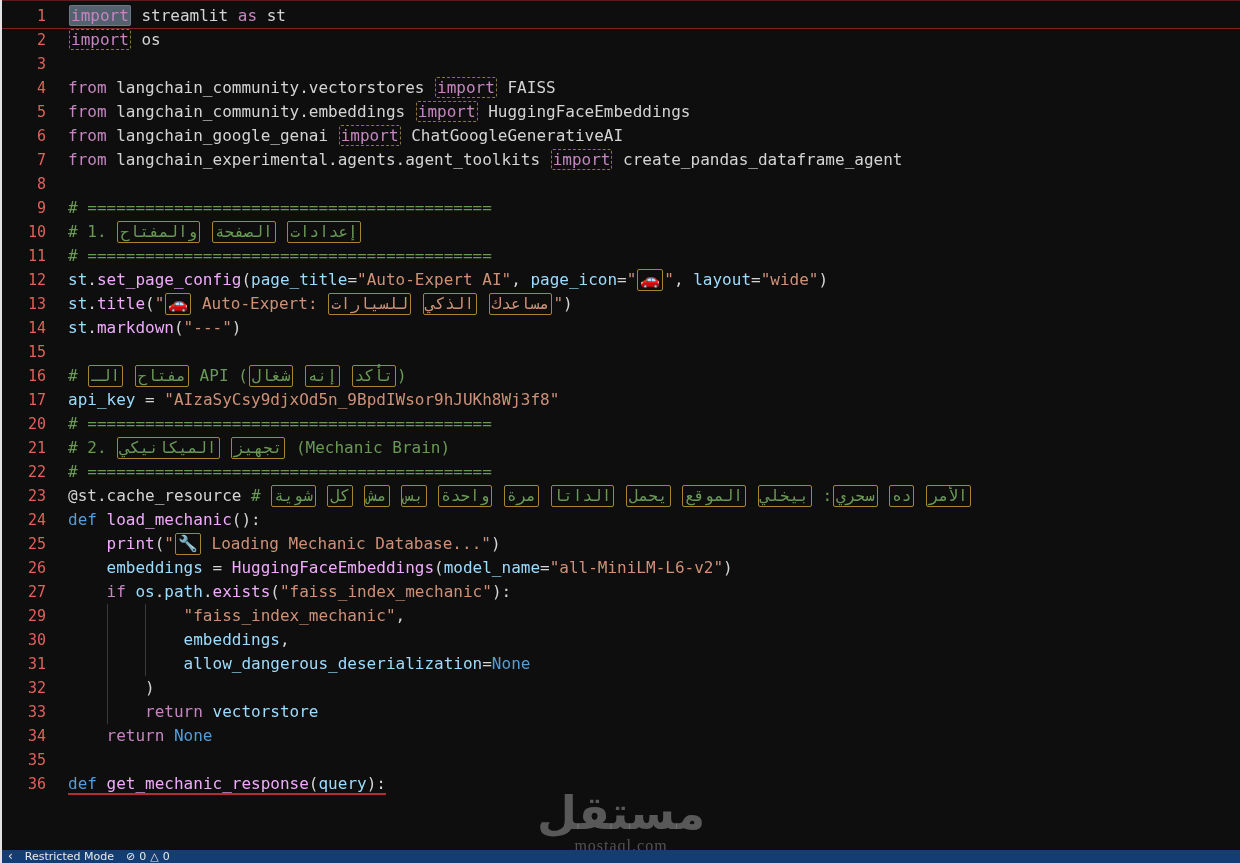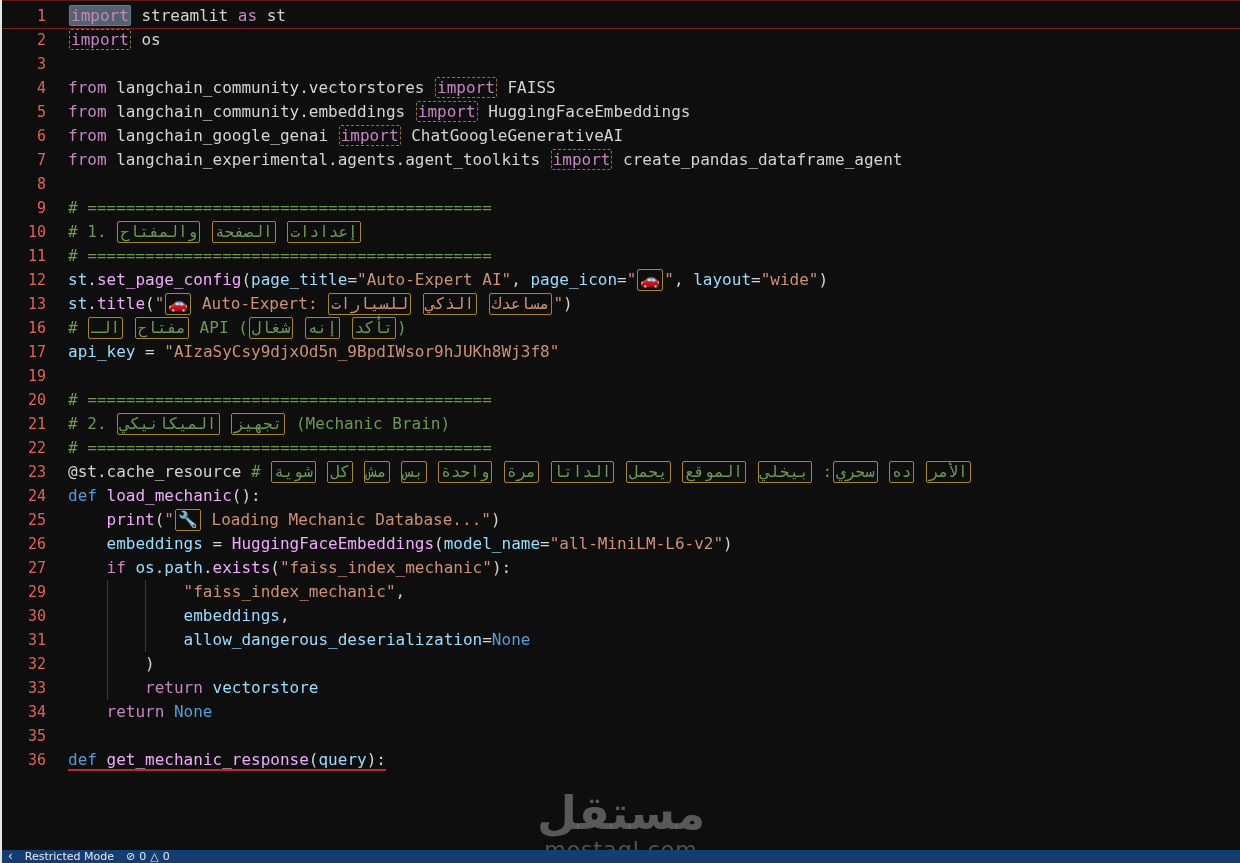--- a/index.html
+++ b/index.html
@@ -37,21 +37,21 @@
   }
   .bx-f { border:1px dashed #8a7740; border-radius:2px; padding:0 1px; margin:0 1px; }
   .bx-F { background:#54616f; border:1px solid #6b7885; border-radius:2px; padding:0 1px; margin:0 1px; }
   .u-err span { border-bottom:2px solid #b03030; }
   .watermark {
     position:absolute; left:50%; top:770px; transform:translateX(-50%);
     text-align:center; pointer-events:none;
     font-family:"DejaVu Sans",sans-serif;
   }
   .wm-title { font-size:46px; font-weight:bold; line-height:1.05; color:rgba(150,150,150,0.55);margin-top:18px; }
-  .wm-domain { font-size:22px; letter-spacing:1px; color:rgba(150,150,150,0.5); }
+  .wm-domain { font-size:16px; letter-spacing:1px; color:rgba(150,150,150,0.5);font-family:Liberation Serif, serif; }
   .statusbar {
     flex:none; height:13px; background:#143d74; color:#e9e9e9;
     display:flex; align-items:center; gap:12px; padding:0 6px;
     font-family:"DejaVu Sans",sans-serif; font-size:11px; line-height:13px;
   }
   .sb-item { display:inline-flex; align-items:center; gap:4px; white-space:nowrap; }
   .sb-back { font-size:12px; }
 </style>
 </head>
 <body>
@@ -65,23 +65,24 @@
         <div class="line"><span class="gutter">4</span><span class="code"><span class="tk-k">from</span><span class="tk-p"> langchain_community.vectorstores </span><span class="tk-k bx-f">import</span><span class="tk-p"> FAISS</span></span></div>
         <div class="line"><span class="gutter">5</span><span class="code"><span class="tk-k">from</span><span class="tk-p"> langchain_community.embeddings </span><span class="tk-k bx-f">import</span><span class="tk-p"> HuggingFaceEmbeddings</span></span></div>
         <div class="line"><span class="gutter">6</span><span class="code"><span class="tk-k">from</span><span class="tk-p"> langchain_google_genai </span><span class="tk-k bx-f">import</span><span class="tk-p"> ChatGoogleGenerativeAI</span></span></div>
         <div class="line"><span class="gutter">7</span><span class="code"><span class="tk-k">from</span><span class="tk-p"> langchain_experimental.agents.agent_toolkits </span><span class="tk-k bx-f">import</span><span class="tk-p"> create_pandas_dataframe_agent</span></span></div>
         <div class="line"><span class="gutter">8</span><span class="code"></span></div>
         <div class="line"><span class="gutter">9</span><span class="code"><span class="tk-c"># ==========================================</span></span></div>
         <div class="line"><span class="gutter">10</span><span class="code"><span class="tk-c"># 1. </span><span class="tk-c bx-u">والمفتاح</span><span class="tk-c"> </span><span class="tk-c bx-u">الصفحة</span><span class="tk-c"> </span><span class="tk-c bx-u">إعدادات</span></span></div>
         <div class="line"><span class="gutter">11</span><span class="code"><span class="tk-c"># ==========================================</span></span></div>
         <div class="line"><span class="gutter">12</span><span class="code"><span class="tk-v">st</span><span class="tk-p">.</span><span class="tk-f">set_page_config</span><span class="tk-p">(</span><span class="tk-v">page_title</span><span class="tk-p">=</span><span class="tk-s">"Auto-Expert AI"</span><span class="tk-p">, </span><span class="tk-v">page_icon</span><span class="tk-p">=</span><span class="tk-s">"</span><span class="tk-s bx-u">🚗</span><span class="tk-s">"</span><span class="tk-p">, </span><span class="tk-v">layout</span><span class="tk-p">=</span><span class="tk-s">"wide"</span><span class="tk-p">)</span></span></div>
         <div class="line"><span class="gutter">13</span><span class="code"><span class="tk-v">st</span><span class="tk-p">.</span><span class="tk-f">title</span><span class="tk-p">(</span><span class="tk-s">"</span><span class="tk-s bx-u">🚗</span><span class="tk-s"> Auto-Expert: </span><span class="tk-s bx-u">للسيارات</span><span class="tk-s"> </span><span class="tk-s bx-u">الذكي</span><span class="tk-s"> </span><span class="tk-s bx-u">مساعدك</span><span class="tk-s">"</span><span class="tk-p">)</span></span></div>
+        <div class="line"><span class="gutter">14</span><span class="code"><span class="tk-v">st</span><span class="tk-p">.</span><span class="tk-f">markdown</span><span class="tk-p">(</span><span class="tk-s">"---"</span><span class="tk-p">)</span></span></div>
+        <div class="line"><span class="gutter">15</span><span class="code"></span></div>
         <div class="line"><span class="gutter">16</span><span class="code"><span class="tk-c"># </span><span class="tk-c bx-u">الـ</span><span class="tk-c"> </span><span class="tk-c bx-u">مفتاح</span><span class="tk-c"> API (</span><span class="tk-c bx-u">شغال</span><span class="tk-c"> </span><span class="tk-c bx-u">إنه</span><span class="tk-c"> </span><span class="tk-c bx-u">تأكد</span><span class="tk-c">)</span></span></div>
         <div class="line"><span class="gutter">17</span><span class="code"><span class="tk-v">api_key</span><span class="tk-p"> = </span><span class="tk-s">"AIzaSyCsy9djxOd5n_9BpdIWsor9hJUKh8Wj3f8"</span></span></div>
-        <div class="line"><span class="gutter">19</span><span class="code"></span></div>
         <div class="line"><span class="gutter">20</span><span class="code"><span class="tk-c"># ==========================================</span></span></div>
         <div class="line"><span class="gutter">21</span><span class="code"><span class="tk-c"># 2. </span><span class="tk-c bx-u">الميكانيكي</span><span class="tk-c"> </span><span class="tk-c bx-u">تجهيز</span><span class="tk-c"> (Mechanic Brain)</span></span></div>
         <div class="line"><span class="gutter">22</span><span class="code"><span class="tk-c"># ==========================================</span></span></div>
         <div class="line"><span class="gutter">23</span><span class="code"><span class="tk-p">@st.cache_resource </span><span class="tk-c"># </span><span class="tk-c bx-u">شوية</span><span class="tk-c"> </span><span class="tk-c bx-u">كل</span><span class="tk-c"> </span><span class="tk-c bx-u">مش</span><span class="tk-c"> </span><span class="tk-c bx-u">بس</span><span class="tk-c"> </span><span class="tk-c bx-u">واحدة</span><span class="tk-c"> </span><span class="tk-c bx-u">مرة</span><span class="tk-c"> </span><span class="tk-c bx-u">الداتا</span><span class="tk-c"> </span><span class="tk-c bx-u">يحمل</span><span class="tk-c"> </span><span class="tk-c bx-u">الموقع</span><span class="tk-c"> </span><span class="tk-c bx-u">بيخلي</span><span class="tk-c"> :</span><span class="tk-c bx-u">سحري</span><span class="tk-c"> </span><span class="tk-c bx-u">ده</span><span class="tk-c"> </span><span class="tk-c bx-u">الأمر</span></span></div>
         <div class="line"><span class="gutter">24</span><span class="code"><span class="tk-d">def</span><span class="tk-p"> </span><span class="tk-f">load_mechanic</span><span class="tk-p">():</span></span></div>
         <div class="line"><span class="gutter">25</span><span class="code"><span class="tk-p">    </span><span class="tk-f">print</span><span class="tk-p">(</span><span class="tk-s">"</span><span class="tk-s bx-u">🔧</span><span class="tk-s"> Loading Mechanic Database..."</span><span class="tk-p">)</span></span></div>
         <div class="line"><span class="gutter">26</span><span class="code"><span class="tk-p">    </span><span class="tk-v">embeddings</span><span class="tk-p"> = </span><span class="tk-f">HuggingFaceEmbeddings</span><span class="tk-p">(</span><span class="tk-v">model_name</span><span class="tk-p">=</span><span class="tk-s">"all-MiniLM-L6-v2"</span><span class="tk-p">)</span></span></div>
         <div class="line"><span class="gutter">27</span><span class="code"><span class="tk-p">    </span><span class="tk-k">if</span><span class="tk-p"> </span><span class="tk-v">os</span><span class="tk-p">.</span><span class="tk-v">path</span><span class="tk-p">.</span><span class="tk-f">exists</span><span class="tk-p">(</span><span class="tk-s">"faiss_index_mechanic"</span><span class="tk-p">):</span></span></div>
         <div class="line"><span class="gutter">29</span><span class="code"><i class="guide" style="left: calc(4ch + 22px);"></i><i class="guide" style="left: calc(8ch + 22px);"></i><span class="tk-p">            </span><span class="tk-s">"faiss_index_mechanic"</span><span class="tk-p">,</span></span></div>
         <div class="line"><span class="gutter">30</span><span class="code"><i class="guide" style="left: calc(4ch + 22px);"></i><i class="guide" style="left: calc(8ch + 22px);"></i><span class="tk-p">            </span><span class="tk-v">embeddings</span><span class="tk-p">,</span></span></div>

